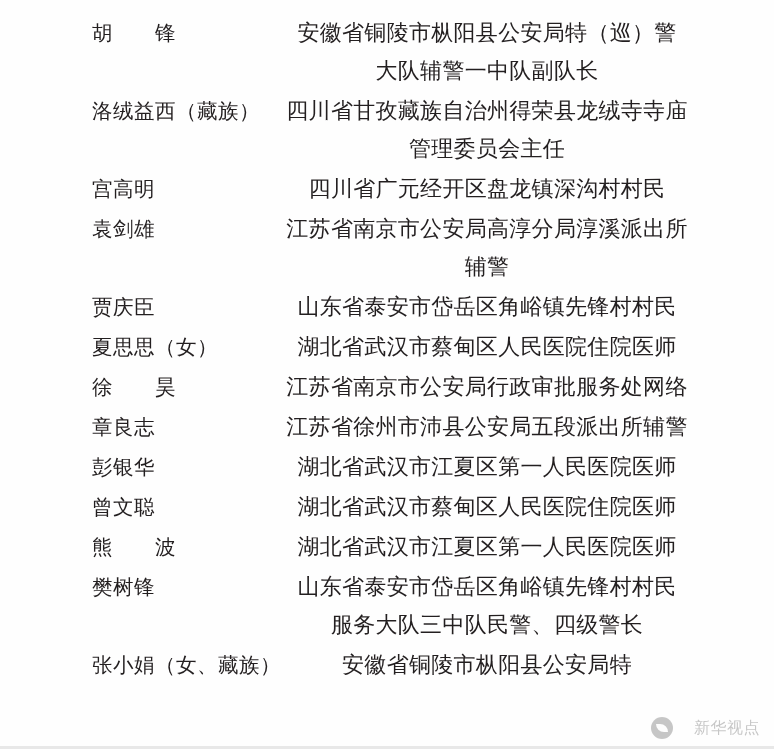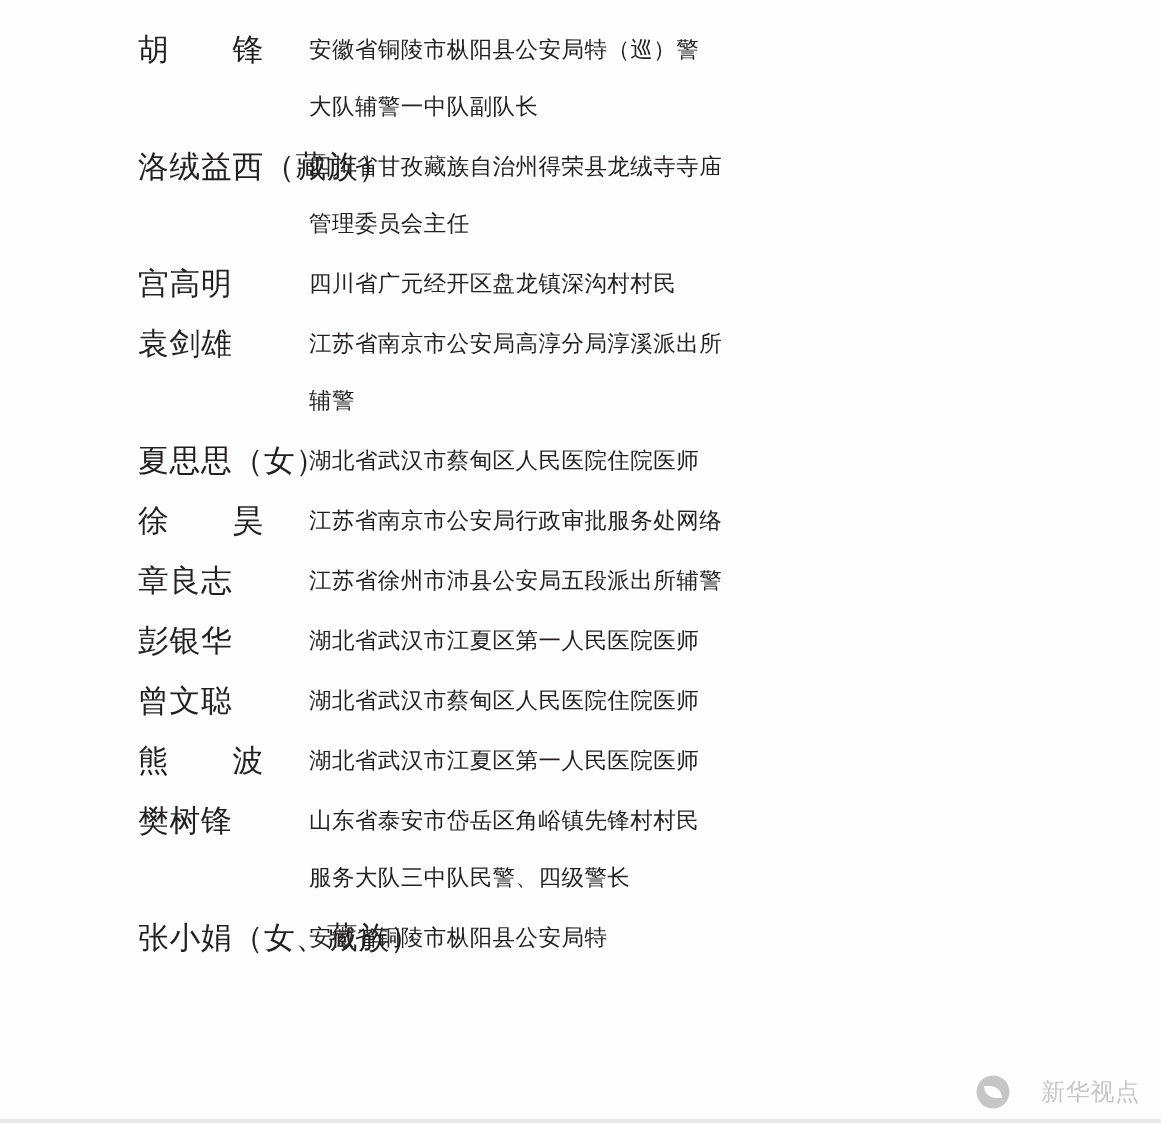--- a/index.html
+++ b/index.html
@@ -28,38 +28,40 @@
     top: 14px;
     width: 774px;
   }
   .entry {
     display: flex;
     align-items: flex-start;
     width: 774px;
     box-sizing: border-box;
     padding: 0;
     margin-bottom: 2px;
+    gap: 12px;
   }
   .name-cell {
     width: 206px;
     min-width: 206px;
     padding-left: 92px;
     box-sizing: border-box;
     font-size: 20.5px;
     line-height: 38px;
     letter-spacing: 0.5px;
     white-space: nowrap;
   }
   .desc-cell {
     width: 568px;
     padding-right: 18px;
     box-sizing: border-box;
-    font-size: 15px;
+    font-size: 22px;
     line-height: 38px;
     letter-spacing: 0.3px;
+    text-align: center;
   }
   .desc-line {
     display: block;
     white-space: nowrap;
   }
   
   .watermark {
     position: absolute;
     right: 14px;
     bottom: 10px;
@@ -127,20 +129,26 @@
         </div>
       </div>
       <div class="entry">
         <div class="name-cell">袁剑雄</div>
         <div class="desc-cell">
           <span class="desc-line">江苏省南京市公安局高淳分局淳溪派出所</span>
           <span class="desc-line">辅警</span>
         </div>
       </div>
       <div class="entry">
+        <div class="name-cell">贾庆臣</div>
+        <div class="desc-cell">
+          <span class="desc-line">山东省泰安市岱岳区角峪镇先锋村村民</span>
+        </div>
+      </div>
+      <div class="entry">
         <div class="name-cell">夏思思（女）</div>
         <div class="desc-cell">
           <span class="desc-line">湖北省武汉市蔡甸区人民医院住院医师</span>
         </div>
       </div>
       <div class="entry">
         <div class="name-cell">徐　　昊</div>
         <div class="desc-cell">
           <span class="desc-line">江苏省南京市公安局行政审批服务处网络</span>
         </div>

